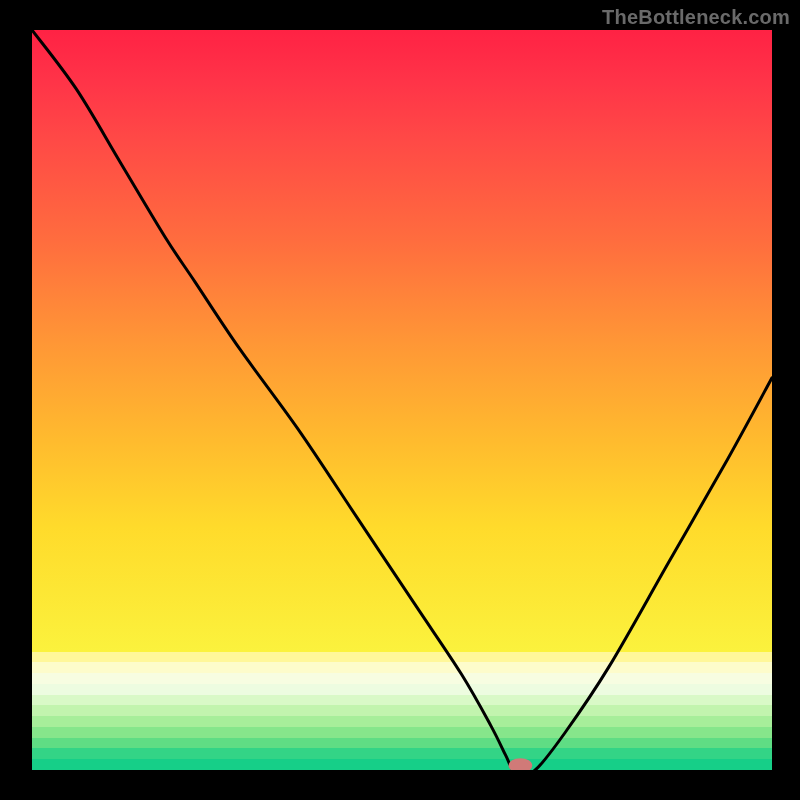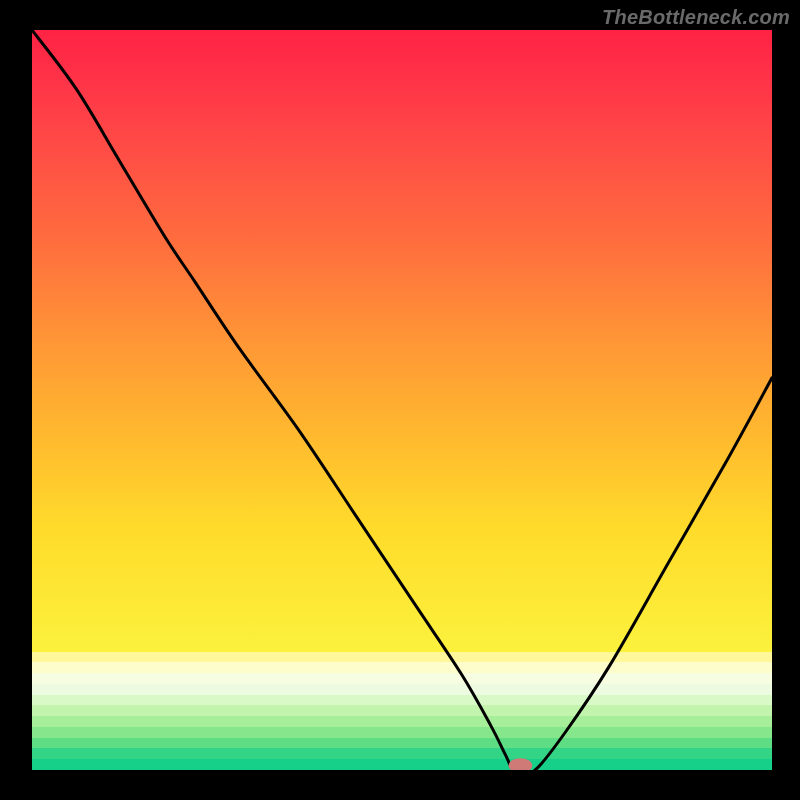--- a/index.html
+++ b/index.html
@@ -19,21 +19,20 @@
   }
   .watermark {
     position: absolute;
     top: 6px;
     right: 10px;
     color: #6a6a6a;
     font-size: 20px;
     font-weight: 600;
     letter-spacing: 0.2px;
     z-index: 10;
-    font-style: italic;
   }
   .plot-area {
     position: absolute;
     left: 32px;
     top: 30px;
     width: 740px;
     height: 740px;
     overflow: hidden;
   }
   .gradient {

